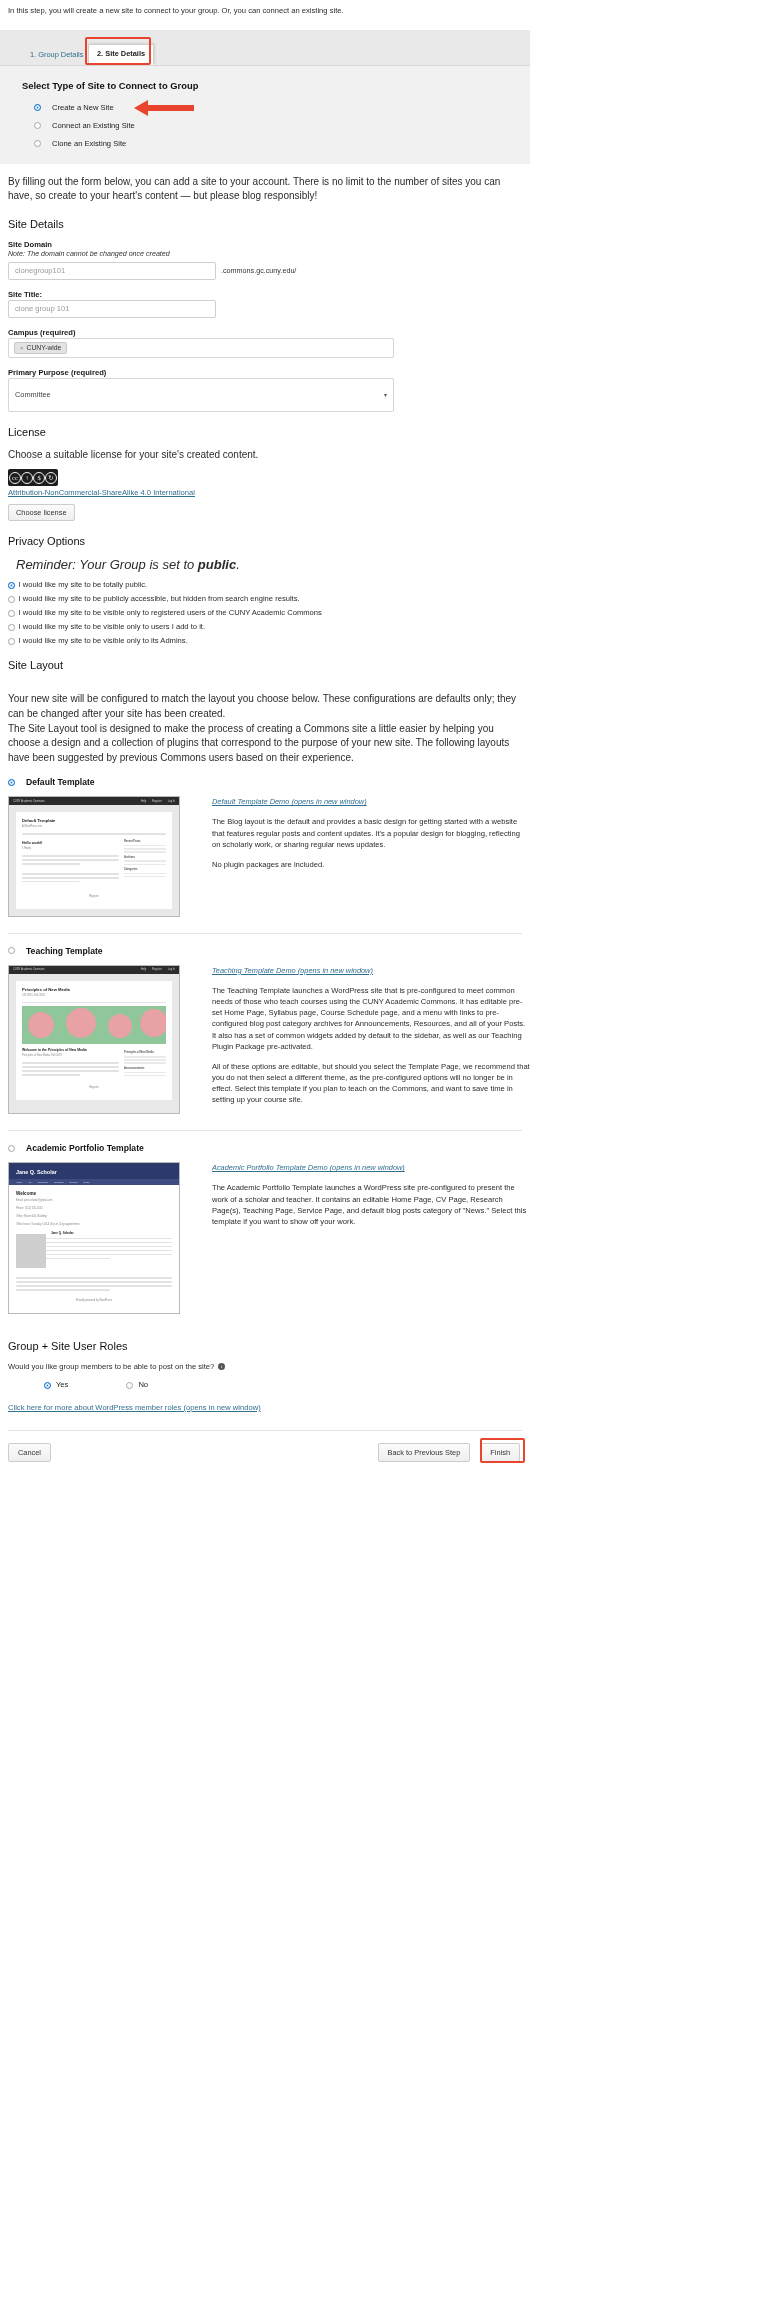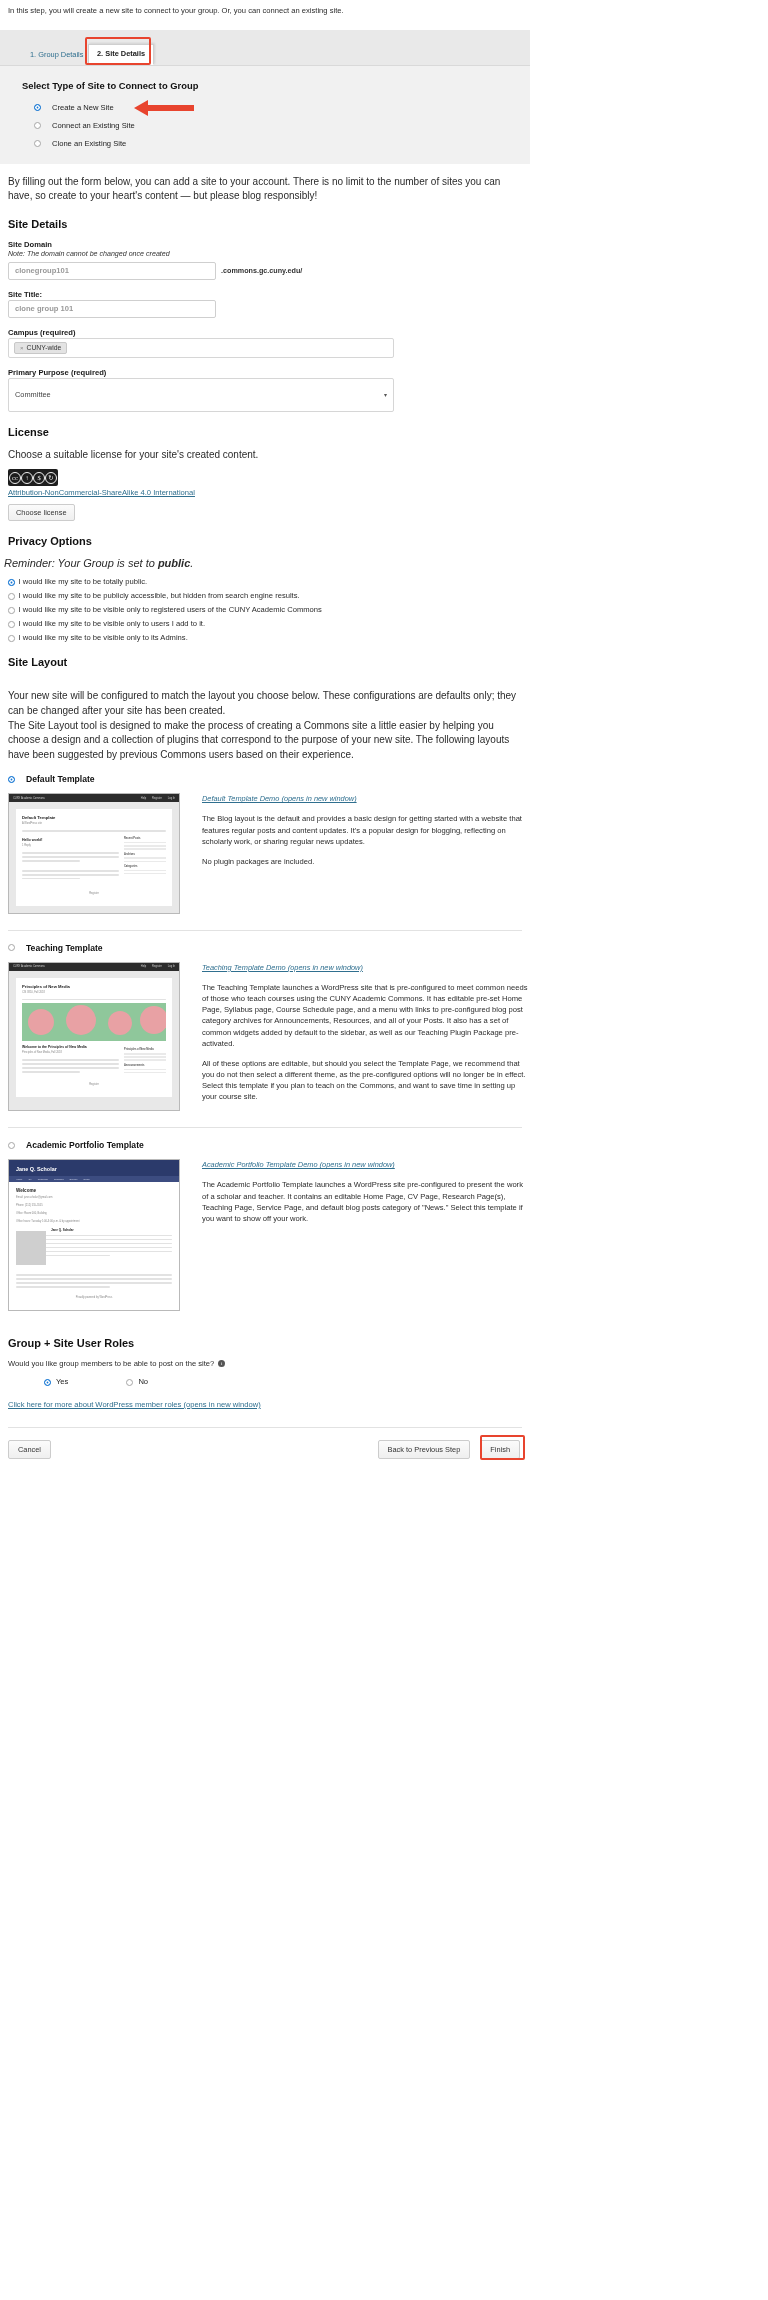--- a/index.html
+++ b/index.html
@@ -86,36 +86,36 @@
   
   .body-copy {
     font-size: 10px;
     line-height: 1.46;
     padding: 11px 8px 0 8px;
     color: #2b2b2b;
   }
   h2.sec {
     font-size: 11px;
     margin: 14px 0 10px 8px;
-    font-weight: bold;
+    font-weight: normal;
     color: #111;
   }
   .fld-label {
     font-size: 7.6px;
     font-weight: bold;
     margin: 10px 0 1px 8px;
     color: #1a1a1a;
   }
   .fld-note {
     font-size: 7.1px;
     font-style: italic;
     margin: 0 0 4px 8px;
     color: #333;
   }
-  .input-row { display: flex; align-items: center; margin-left: 8px; font-weight: bold; }
+  .input-row { display: flex; align-items: center; margin-left: 8px; }
   .txt-input {
     width: 208px; height: 18px;
     border: 1px solid #cfcfcf;
     border-radius: 2px;
     background: #fff;
     font-size: 7.6px;
     color: #9a9a9a;
     padding: 0 6px;
     display: flex; align-items: center;
     font-family: "Liberation Sans", sans-serif;
@@ -186,40 +186,40 @@
     background: linear-gradient(#fbfbfb,#efefef);
     border-radius: 2px;
     font-size: 7.4px;
     padding: 3px 7px;
     color: #333;
     margin: 7px 0 0 8px;
   }
 
   
   .reminder {
-    font-size: 11px;
+    font-size: 13px;
     font-style: italic;
-    margin: 0 0 8px 4px;
+    margin: 0 0 8px 16px;
     color: #2b2b2b;
   }
   .reminder b { font-style: italic; }
   .priv-row {
     display: flex; align-items: center;
     margin: 0 0 5px 8px;
     font-size: 7.6px;
     color: #2b2b2b;
   }
   .priv-row .rdo { width: 6.5px; height: 6.5px; margin-right: 4px; margin-top: 1px; }
 
   
   .tpl-block { padding-left: 8px; }
   .tpl-head { display: flex; align-items: center; margin: 12px 0 9px 0; }
   .tpl-head .rdo { margin-right: 11px; }
   .tpl-title { font-size: 8.6px; font-weight: bold; color: #111; }
-  .tpl-body { display: flex; gap: 22px; }
+  .tpl-body { display: flex; gap: 32px; }
   .thumb {
     width: 172px;
     border: 1px solid #b9b9b9;
     background: #e8e8e8;
     flex: 0 0 auto;
     overflow: hidden;
   }
   .thumb-bar { background: #2c2c2c; height: 8px; display: flex; align-items: center; justify-content: space-between; padding: 0 4px; }
   .thumb-bar .l { font-size: 2.6px; color: #cfcfcf; }
   .thumb-bar .r { font-size: 2.6px; color: #cfcfcf; display: flex; gap: 6px; }

